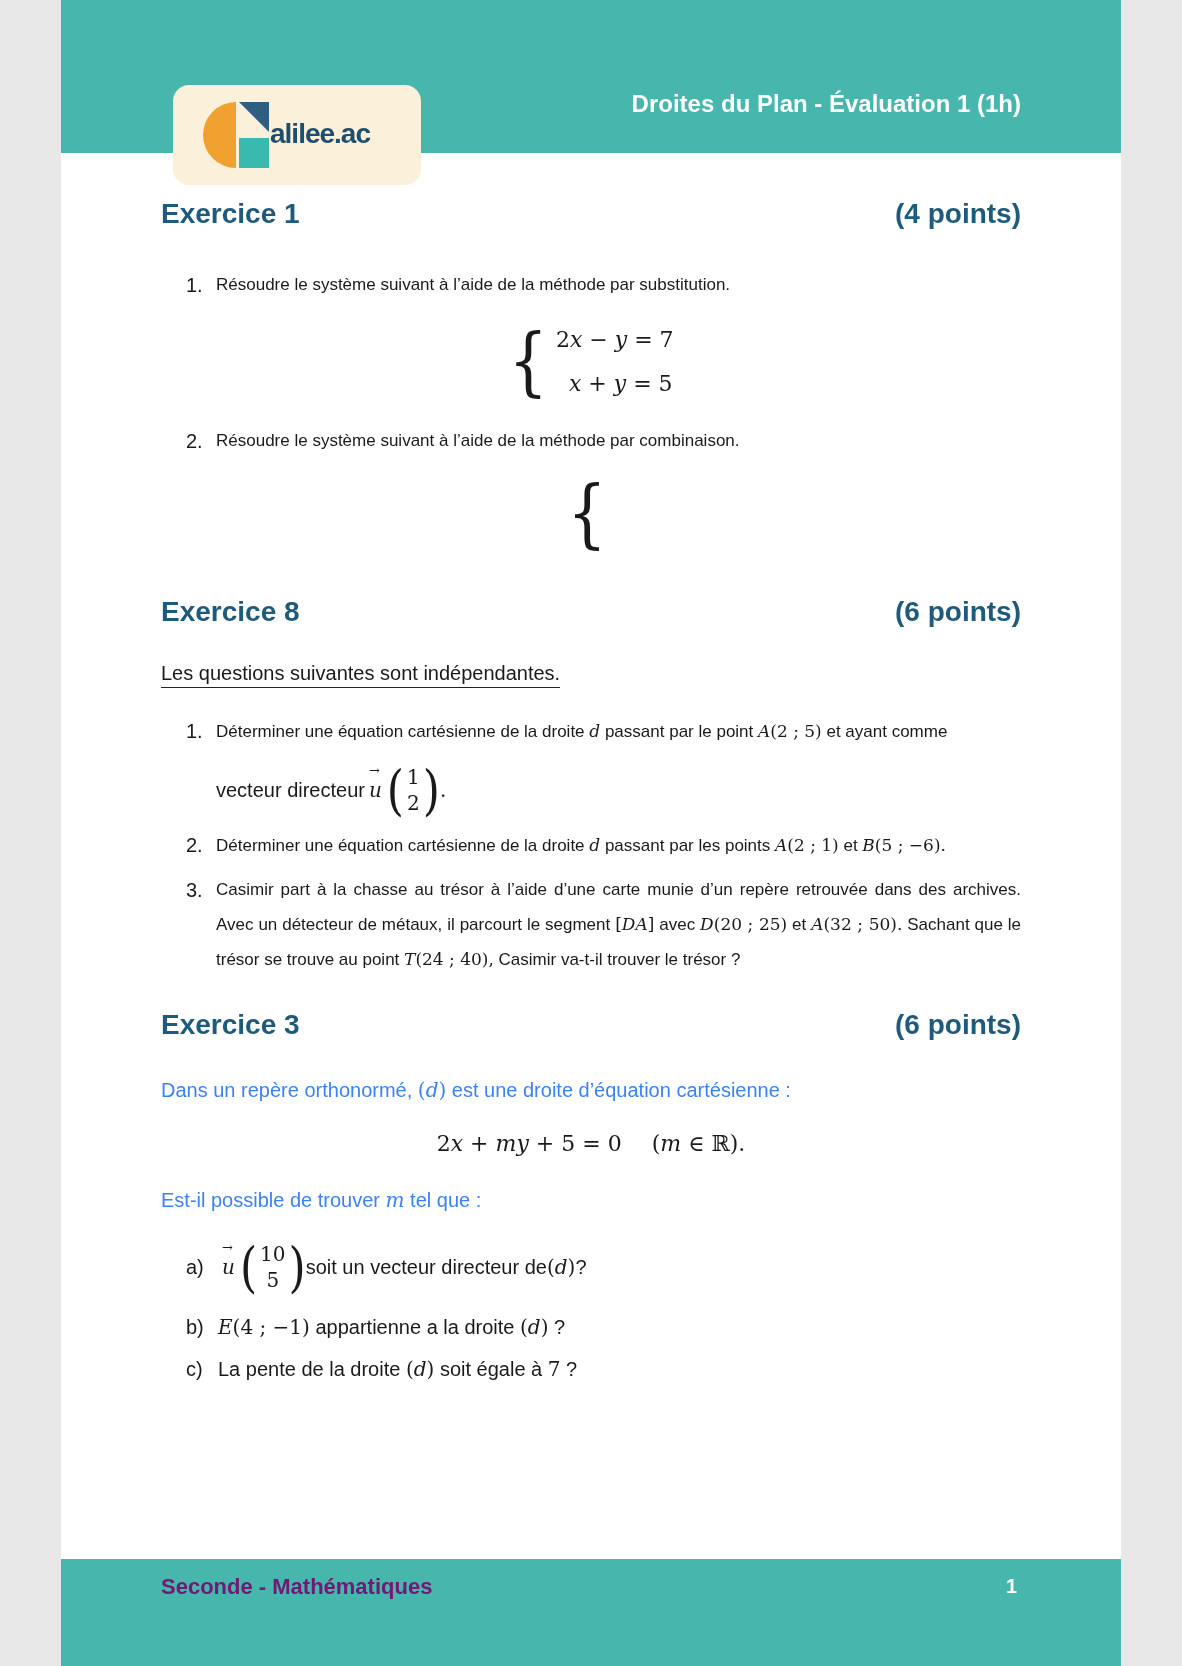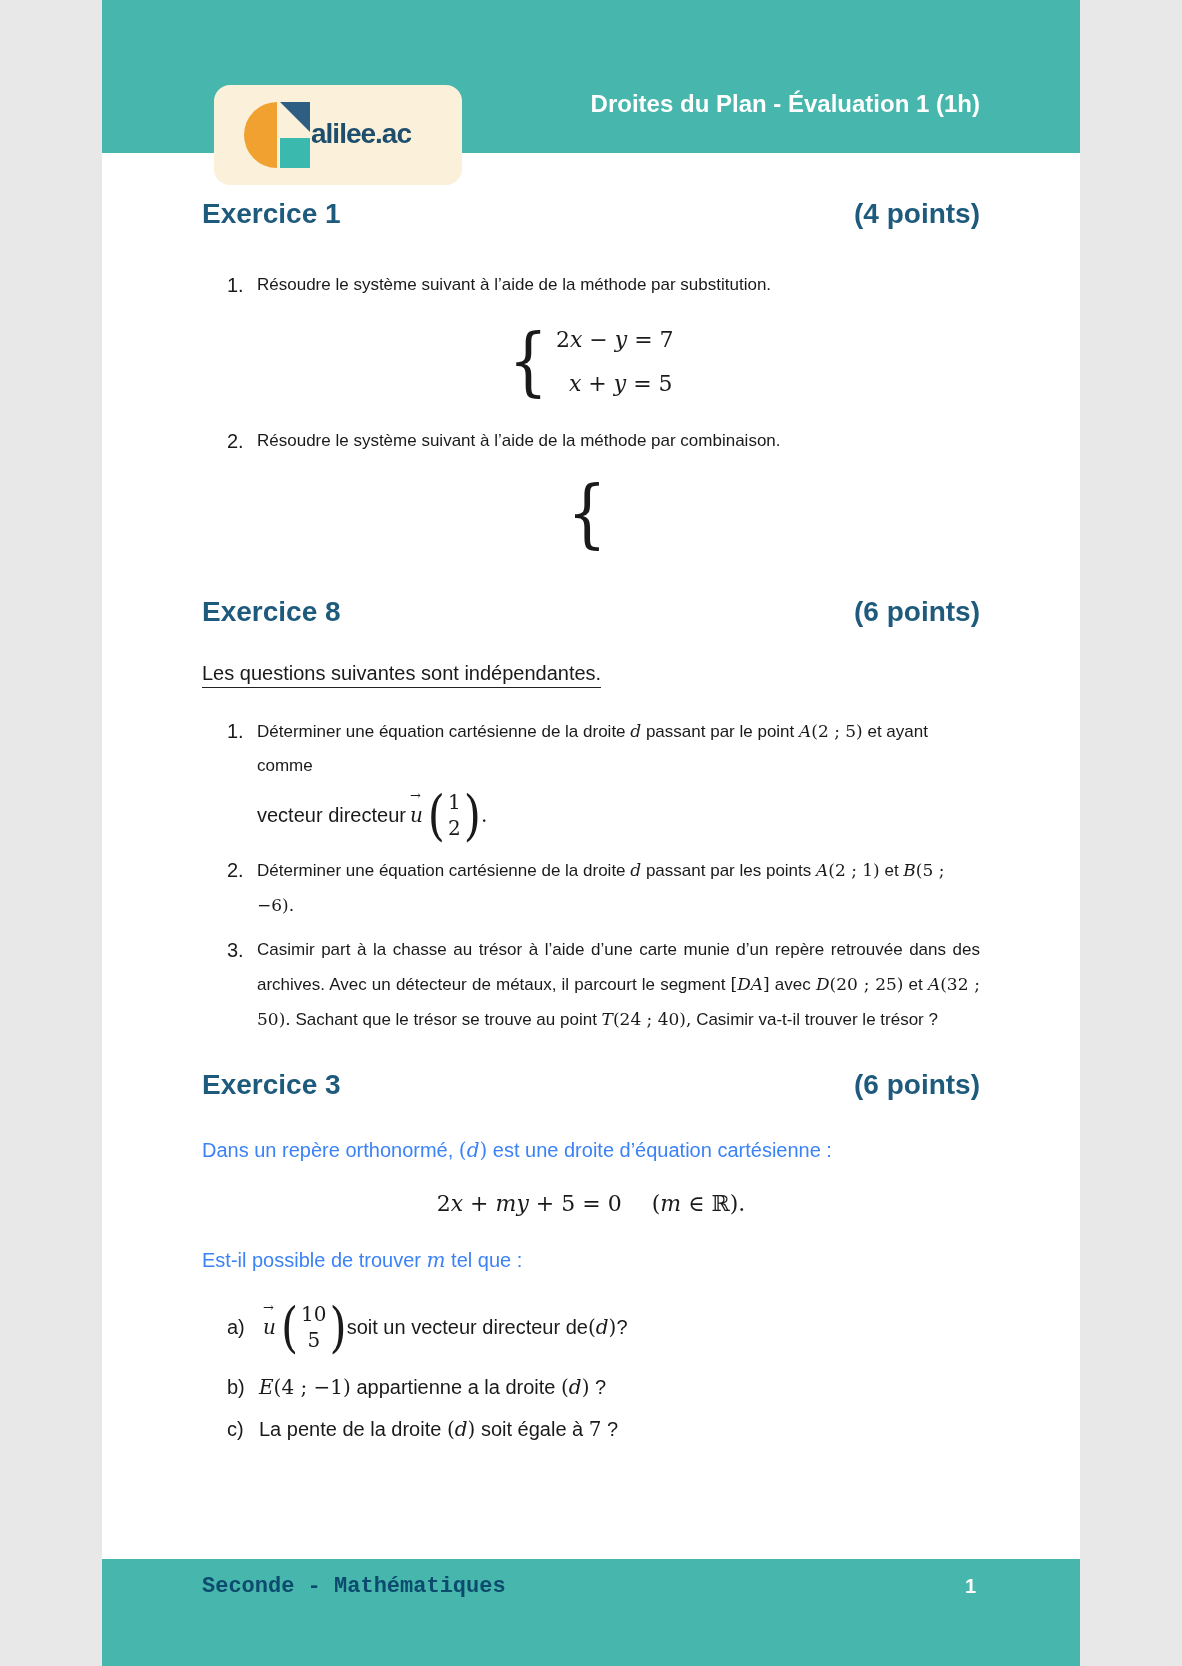--- a/index.html
+++ b/index.html
@@ -1,19 +1,19 @@
 <!DOCTYPE html>
 <html><head>
 <meta charset="utf-8">
 <style>
   * { margin:0; padding:0; box-sizing:border-box; }
   html,body { background:#e8e8e8; }
   body { font-family:"Liberation Sans", sans-serif; }
   .page {
-    position:relative; width:978px; height:1666px;
+    position:relative; width:1060px; height:1666px;
     background:#ffffff; overflow:hidden; margin:0 auto;
   }
 
   
   .banner {
     position:absolute; top:0; left:0; width:100%; height:153px;
     background:#47b6ac;
   }
   .banner-title {
     position:absolute; top:90px; right:100px;
@@ -111,21 +111,21 @@
   .abc-tall { min-height:80px; }
   .abc-line { line-height:36px; }
 
   
   .footer {
     position:absolute; bottom:0; left:0; width:100%; height:107px;
     background:#47b6ac;
   }
   .footer-left {
     position:absolute; left:100px; top:15px;
-    color:#0c4a6e; font-size:22px; font-weight:700;font-family:Liberation Mono, monospace;
+    color:#701a75; font-size:22px; font-weight:700;
   }
   .footer-page {
     position:absolute; right:104px; top:16px;
     color:#ffffff; font-size:20px; font-weight:700;
   }
 </style>
 </head>
 <body>
 
 <div class="page">
@@ -178,21 +178,21 @@
     </div>
 
     <div class="intro-row">
       <span class="underlined">Les questions suivantes sont indépendantes.</span>
     </div>
 
     <div class="q" style="margin-top:26px;">
       <div class="num">1.</div>
       <div class="q-text"><span>Déterminer une équation cartésienne de la droite </span><span class="m"><i>d</i></span><span> passant par le point </span><span class="m"><i>A</i>(2 ; 5)</span><span> et ayant comme</span></div>
     </div>
-    <div class="cont-line" style="margin-top:0; min-height:64px;">
+    <div class="cont-line" style="margin-top:9px; min-height:64px;">
       <span>vecteur directeur </span>
         <span class="vec">u</span>
         <span class="vecnum">
           <span class="paren">(</span>
           <span class="col">
             <span>1</span>
             <span>2</span>
           </span>
           <span class="paren">)</span>
         </span>

